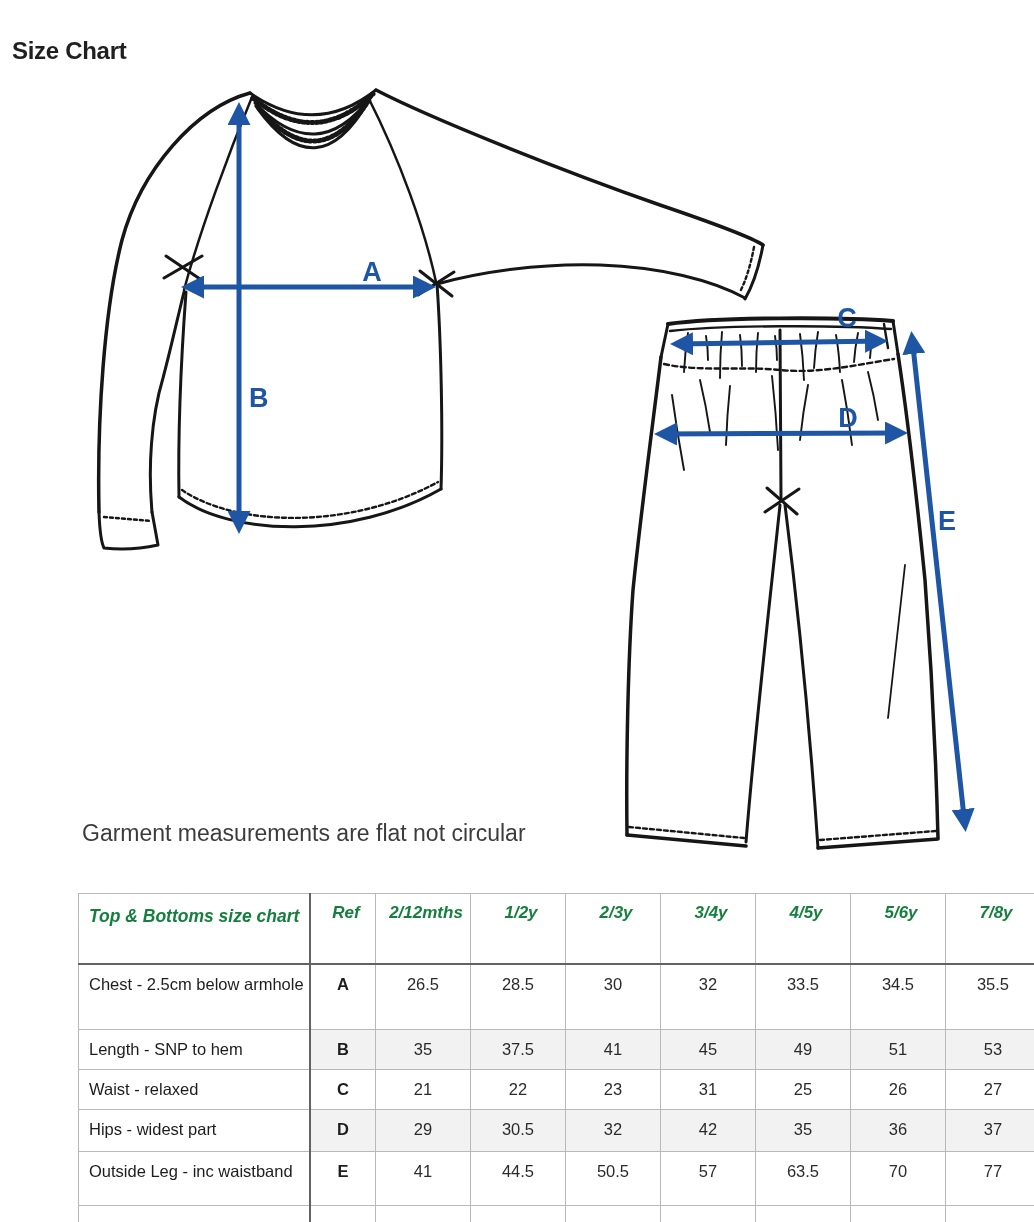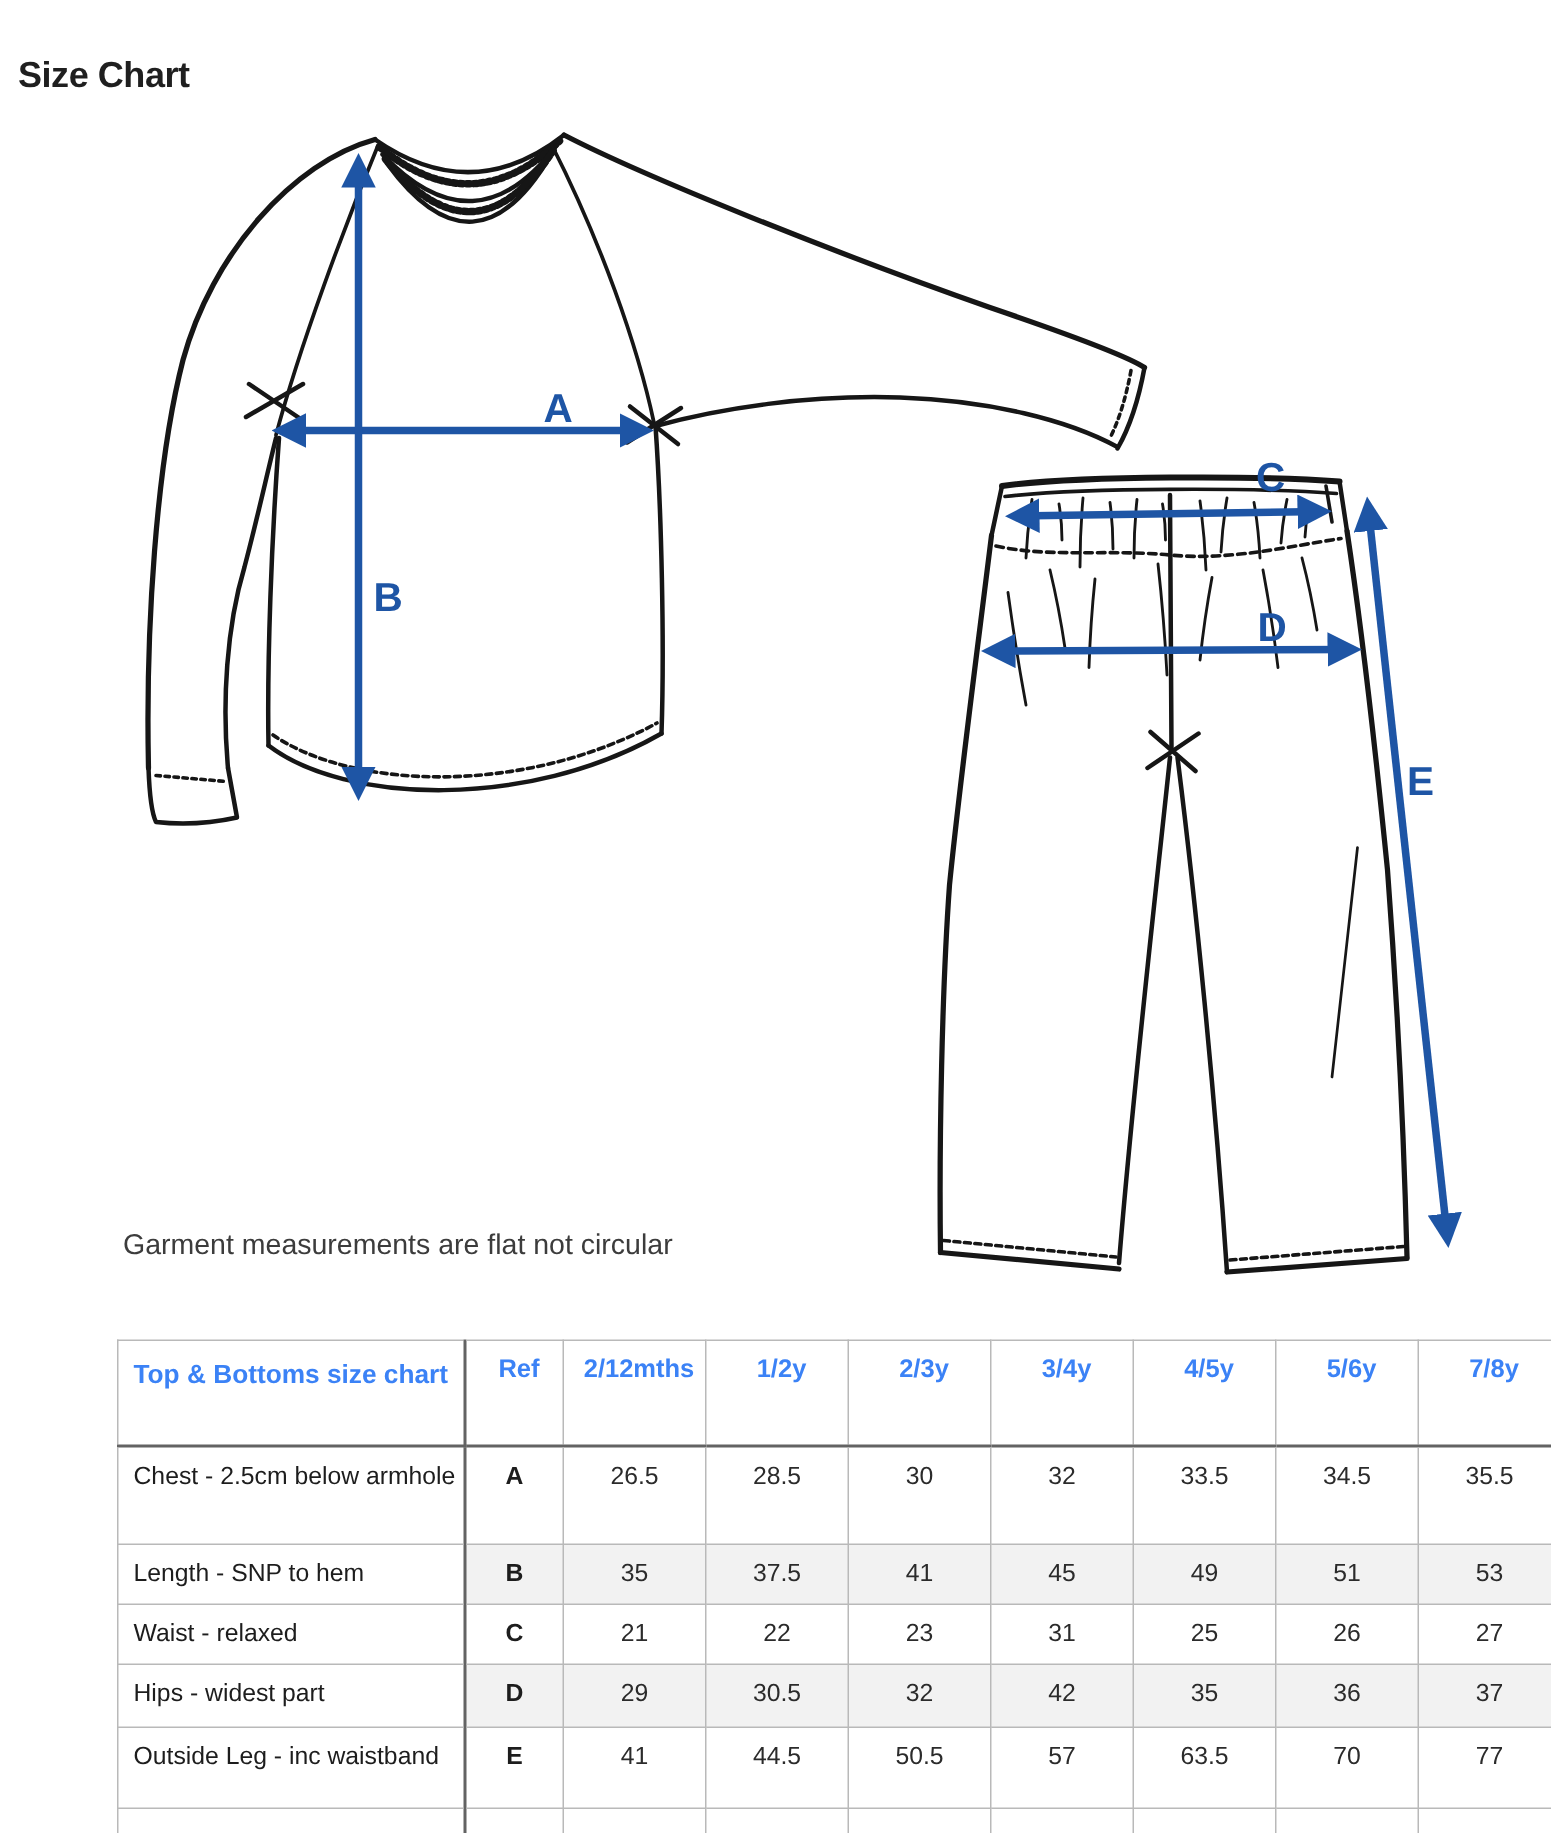--- a/index.html
+++ b/index.html
@@ -9,36 +9,36 @@
     font-family:"Liberation Sans", sans-serif;
     -webkit-font-smoothing:antialiased;
   }
   .page-title{
     position:absolute;left:12px;top:8px;
     font-size:24px;font-weight:700;color:#1f1f1f;letter-spacing:-0.3px;margin-top:29px;
   }
   .diagram-wrap{position:absolute;left:0;top:0;width:1034px;height:880px;}
   .note-text{
     position:absolute;left:82px;top:820px;
-    font-size:19px;color:#3c3c3c;
+    font-size:23px;color:#3c3c3c;
   }
   .size-table{
     position:absolute;left:78px;top:893px;width:906px;
     border-collapse:collapse;table-layout:fixed;
     font-size:16.5px;color:#2b2b2b;
   }
   .size-table th,.size-table td{
     border:1px solid #b9b9b9;
     vertical-align:top;
     padding:9px 4px 0 4px;
     text-align:center;
     font-weight:400;
     line-height:1.22;
   }
-  .size-table thead th{font-weight:700;color:#3b82f6;font-size:17px;}
+  .size-table thead th{font-weight:700;color:#15803d;font-size:17px;font-style:italic;}
   .size-table thead tr{height:70px;}
   .size-table thead th{border-bottom:2px solid #636363;}
   .size-table th.c-label{width:216px;}
   .size-table th.c-ref{width:50px;}
   .size-table th{width:80px;padding-left:10px;}
   .c-label{
     text-align:left !important;
     padding-left:10px !important;
     font-weight:bold;
     color:#1d1d1d;

